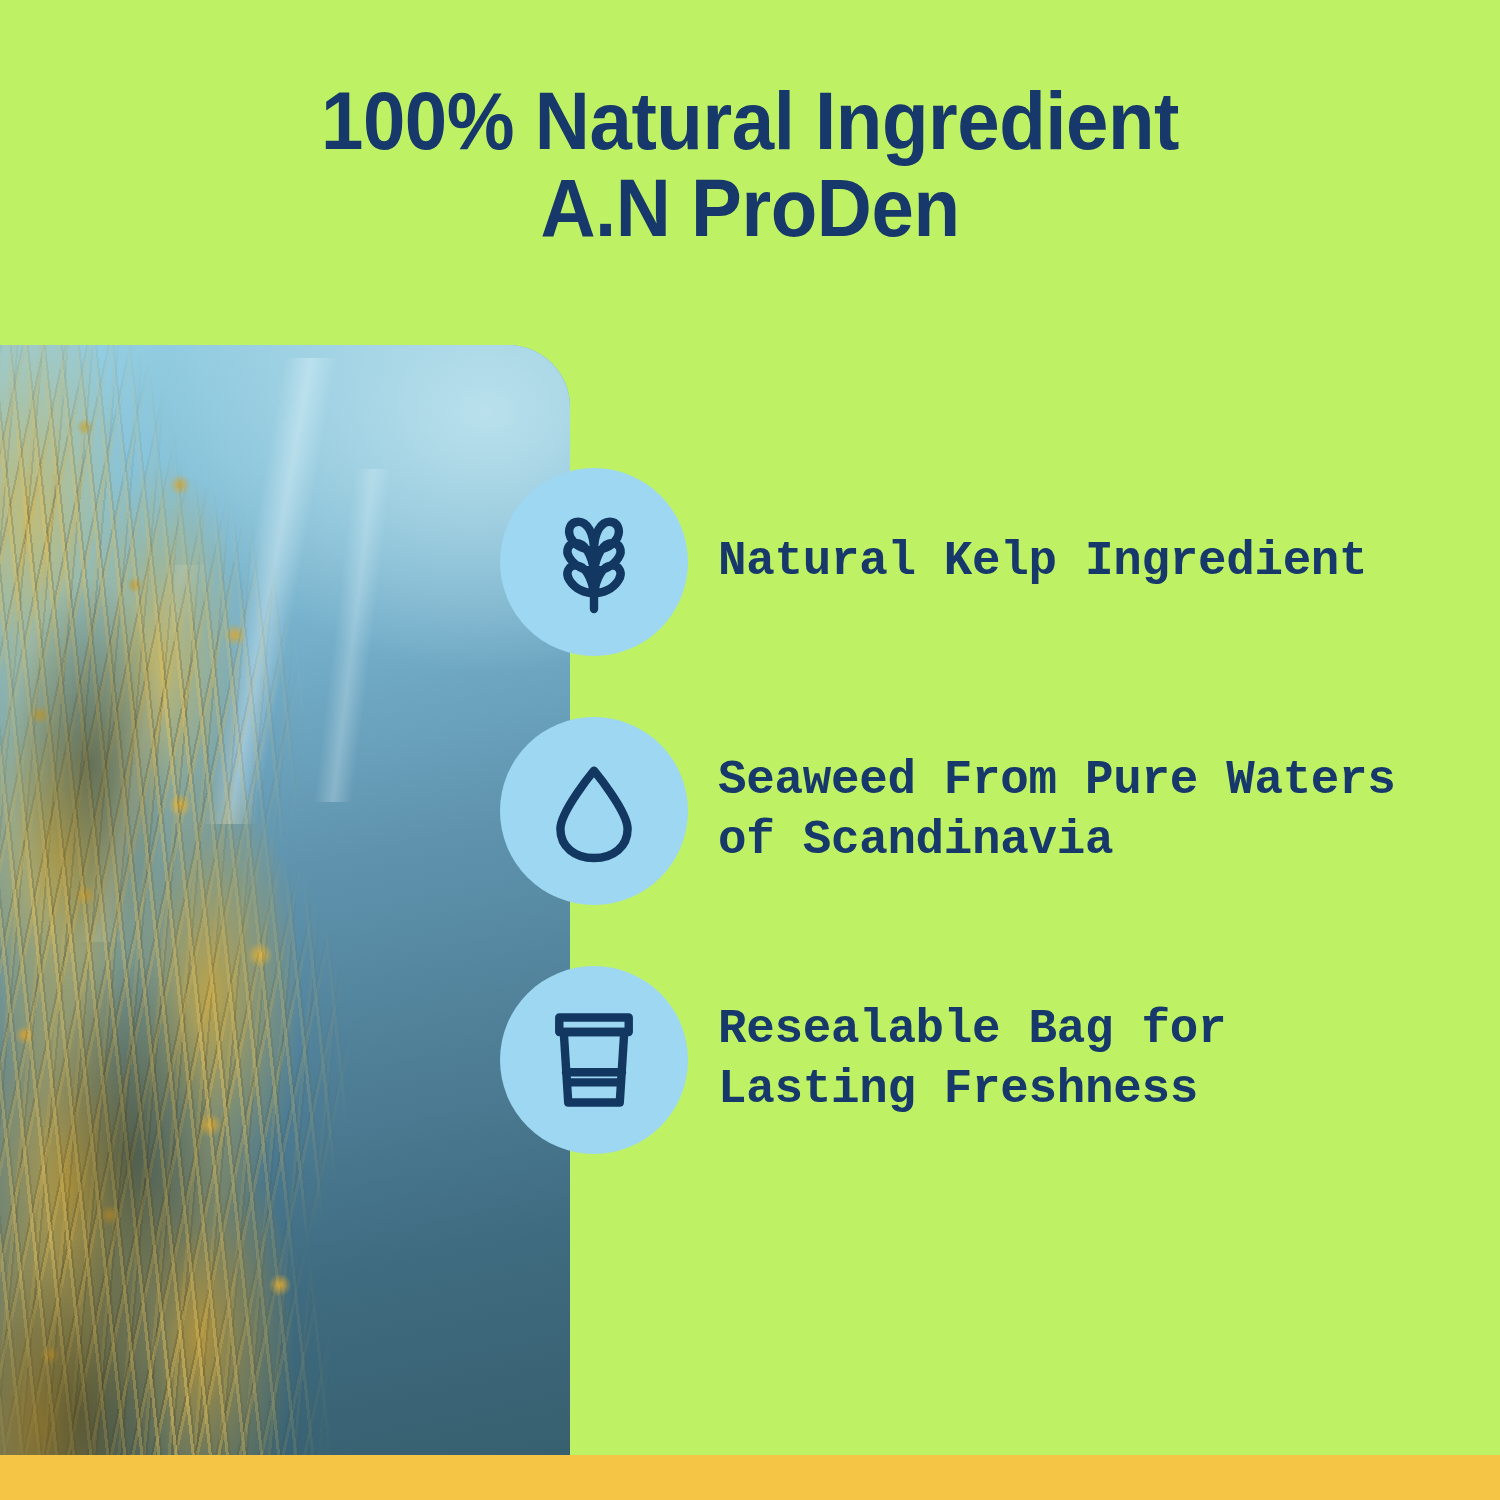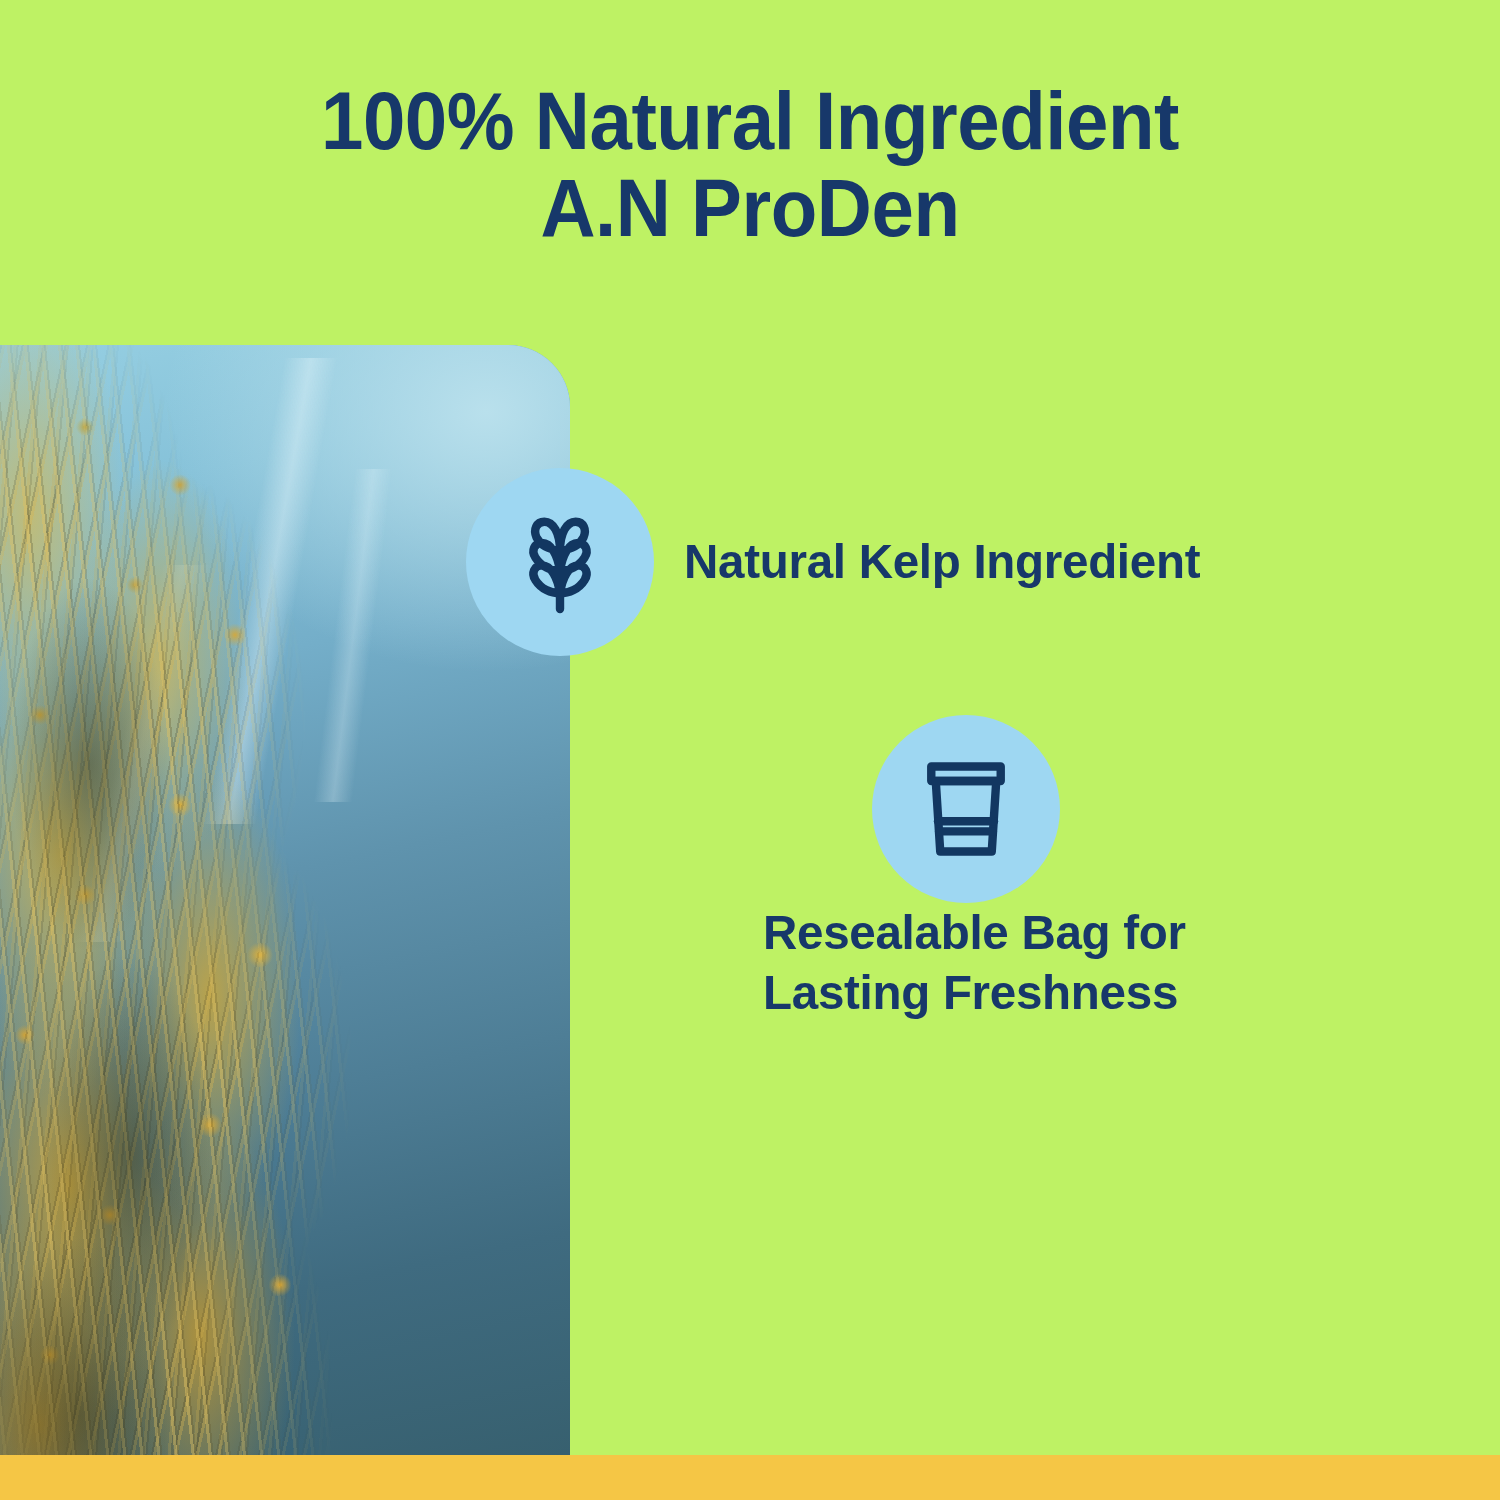--- a/index.html
+++ b/index.html
@@ -156,32 +156,33 @@
     inset: 0;
     background:
       radial-gradient(ellipse 110px 260px at 210px 430px, rgba(26,34,22,0.42) 0%, rgba(26,34,22,0) 72%),
       radial-gradient(ellipse 120px 280px at 250px 820px, rgba(22,30,20,0.40) 0%, rgba(22,30,20,0) 72%),
       radial-gradient(ellipse 130px 240px at 200px 1080px, rgba(20,28,18,0.38) 0%, rgba(20,28,18,0) 74%);
   }
 
   
   .features {
     position: absolute;
-    left: 466px;
+    left: 500px;
     top: 466px;
     width: 1000px;
+    font-family: Liberation Mono, monospace;
   }
   .feature-row {
     position: relative;
     display: flex;
     align-items: center;
     height: 192px;
     margin-bottom: 57px;
   }
-  .feature-row:last-child { margin-bottom: 0; flex-direction: column; }
+  .feature-row:last-child { margin-bottom: 0; }
 
   .icon-circle {
     flex: 0 0 auto;
     width: 188px;
     height: 188px;
     border-radius: 50%;
     background: #9ed7f2;
     display: flex;
     align-items: center;
     justify-content: center;
@@ -254,20 +255,31 @@
                    M50 78 C42 78 33 74 28 66 C24 60 27 53 34 53 C42 53 48 64 50 78
                    M50 78 C58 78 67 74 72 66 C76 60 73 53 66 53 C58 53 52 64 50 78"></path>
         </svg>
       </div>
       <div class="feature-text">
         <div>Natural Kelp Ingredient</div>
       </div>
     </div>
 
 
+    <div class="feature-row">
+      <div class="icon-circle">
+        <svg viewBox="0 0 100 100" aria-hidden="true">
+          <path d="M50 14 C50 14 20 50 20 66 C20 82 33 92 50 92 C67 92 80 82 80 66 C80 50 50 14 50 14 Z"></path>
+        </svg>
+      </div>
+      <div class="feature-text">
+        <div>Seaweed From Pure Waters</div>
+        <div>of Scandinavia</div>
+      </div>
+    </div>
 
     <div class="feature-row">
       <div class="icon-circle">
         <svg viewBox="0 0 100 100" aria-hidden="true">
           <rect x="19" y="12" width="62" height="13"></rect>
           <path d="M23 25 L77 25 L73 88 L27 88 Z"></path>
           <line x1="25" y1="61" x2="75" y2="61"></line>
           <line x1="26" y1="70" x2="74" y2="70"></line>
         </svg>
       </div>

